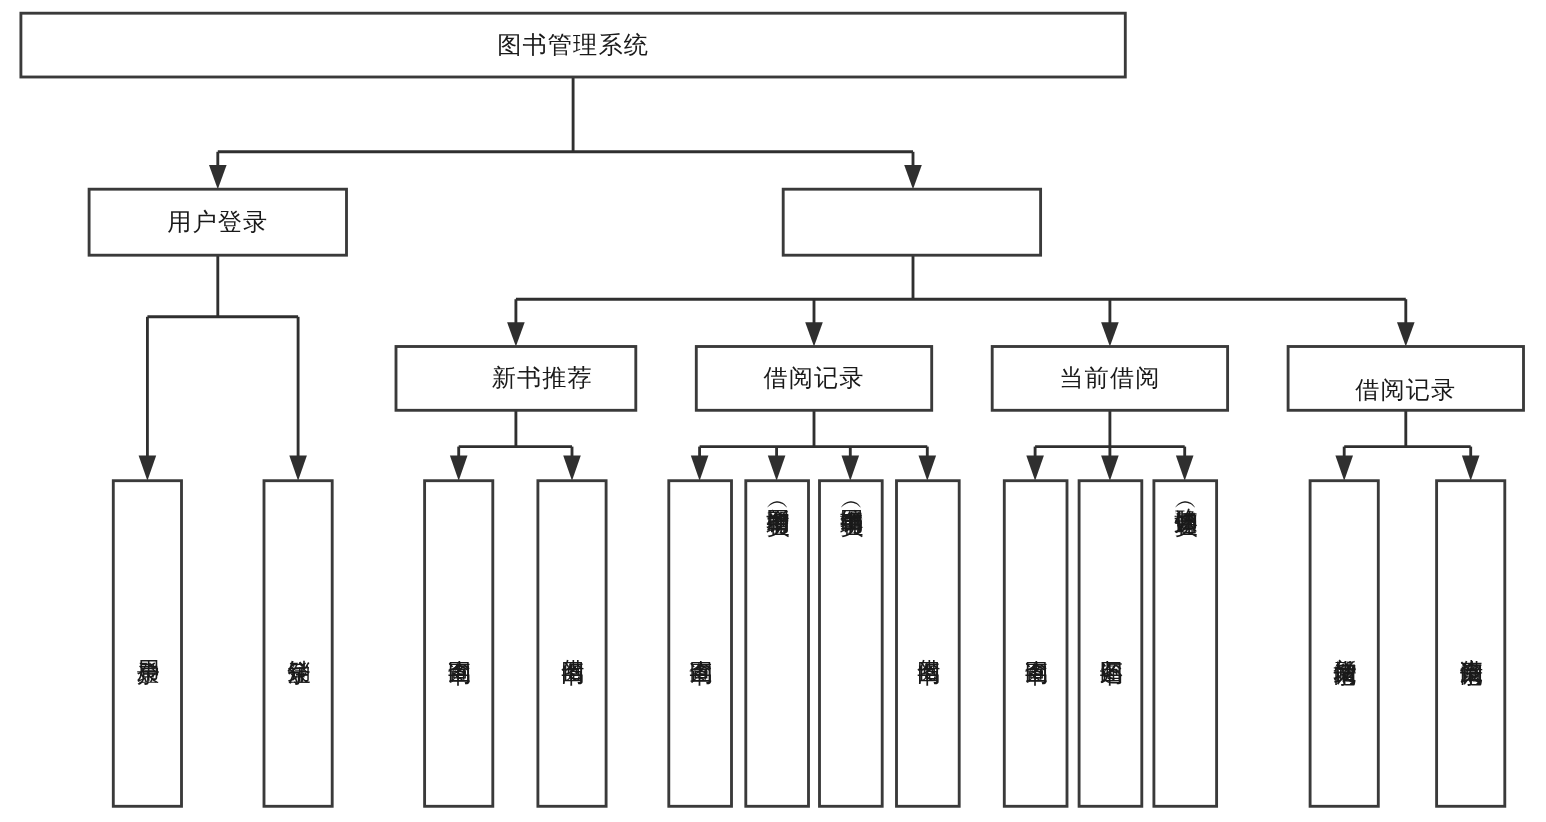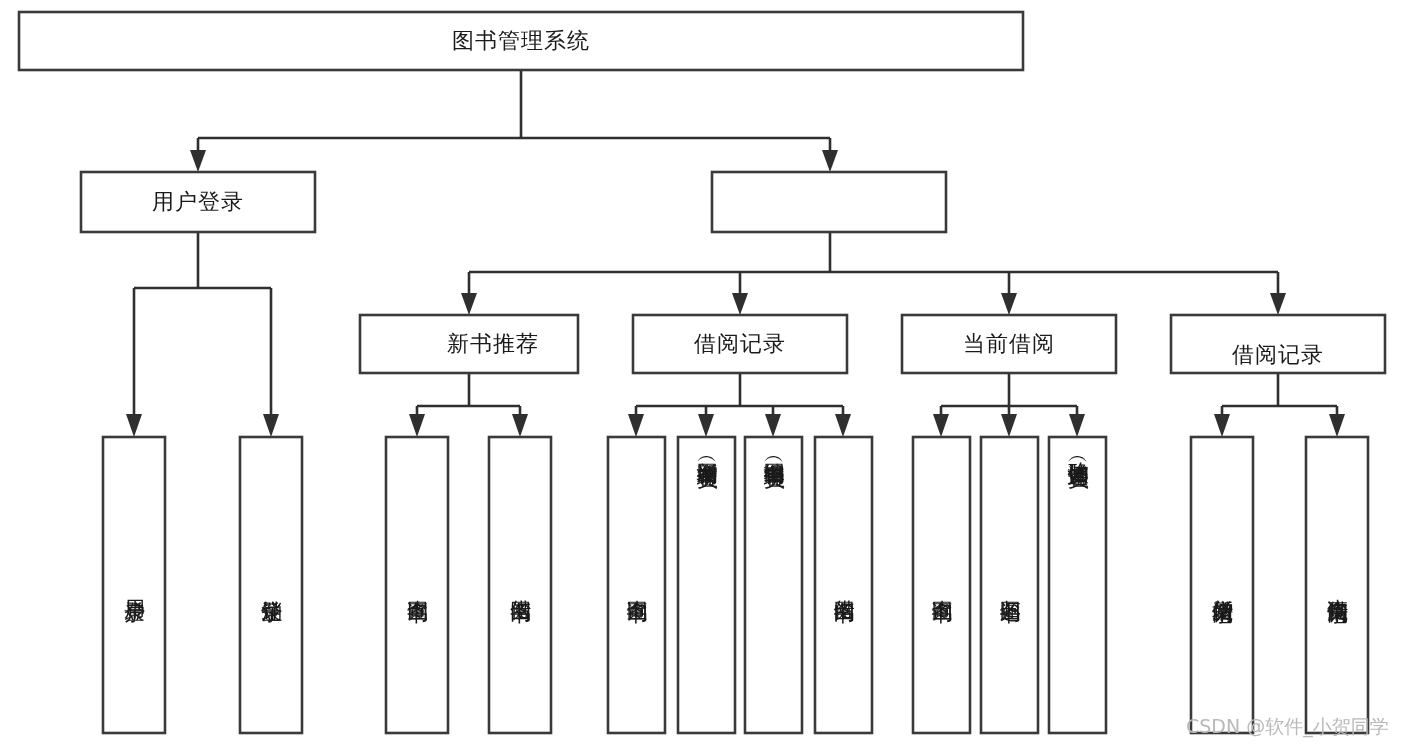--- a/index.html
+++ b/index.html
@@ -251,15 +251,14 @@
     <span class="vtext" style="padding-top:8px;">确认归还（管理员）</span>
   </div>
 
   <div class="vtext-wrap" style="left:1191px; top:437px; width:62px; height:296px;">
     <span class="vtext">新增借阅记录</span>
   </div>
   <div class="vtext-wrap" style="left:1306px; top:437px; width:62px; height:296px;">
     <span class="vtext">查询借阅记录</span>
   </div>
 
-  <div class="watermark">CSDN @软件_小贺同学</div>
 
 </div>
 
 </body></html>

